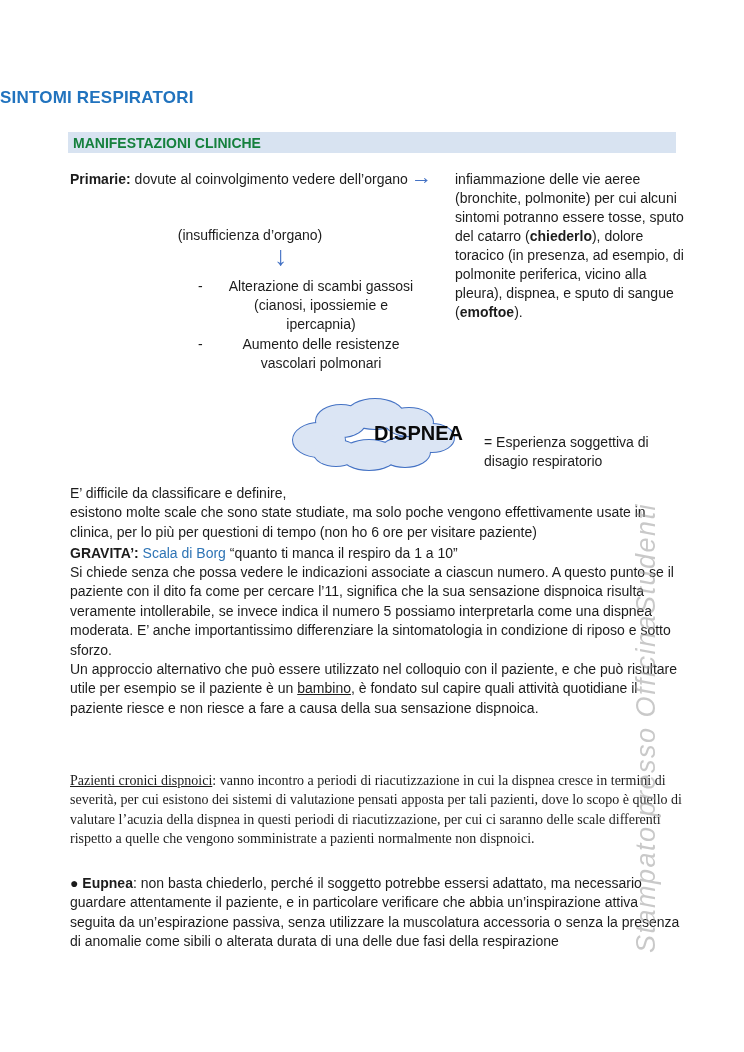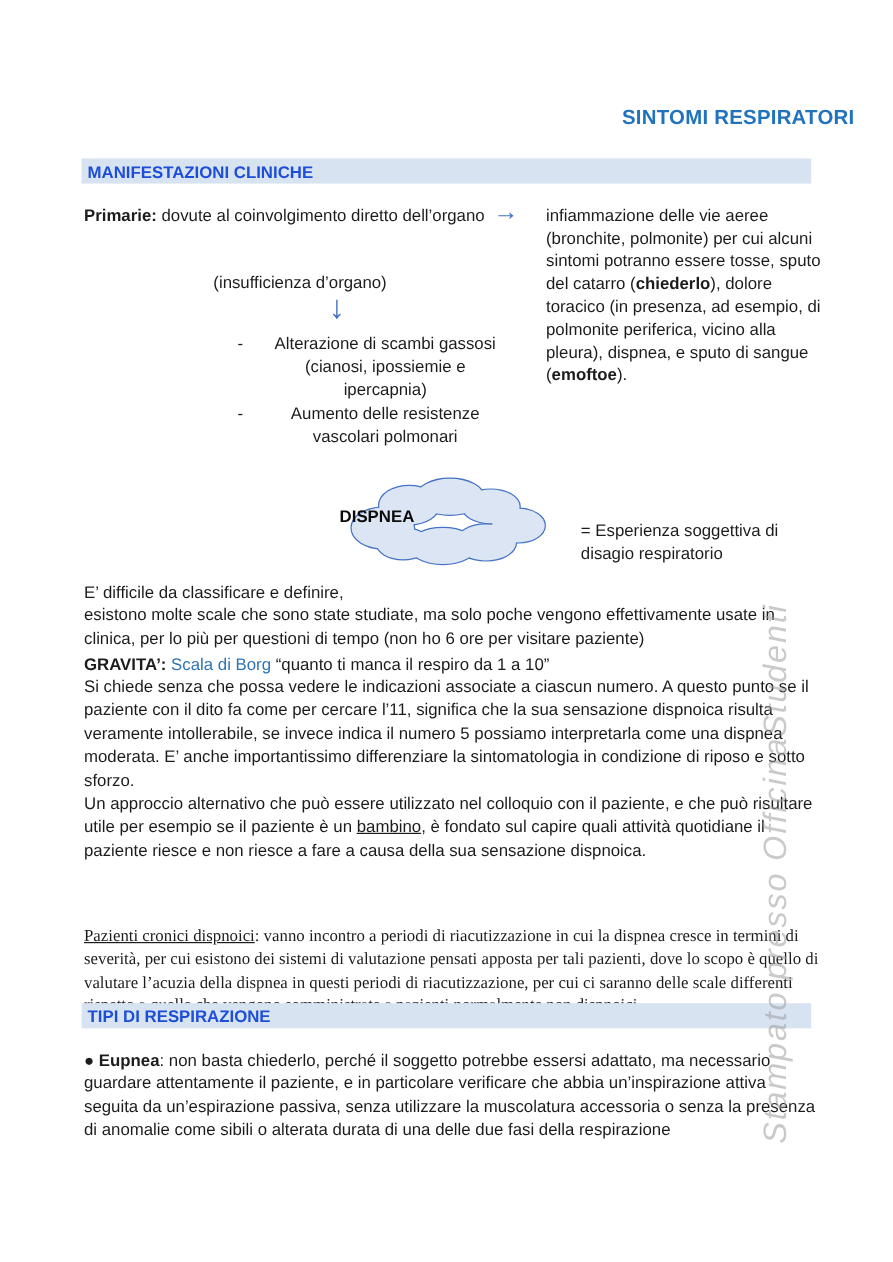--- a/index.html
+++ b/index.html
@@ -8,27 +8,27 @@
     width: 744px; height: 1052px;
     font-family: "Liberation Sans", sans-serif;
     color: #1c1c1c;
     position: relative;
     overflow: hidden;
   }
   .page { position: absolute; inset: 0; width: 744px; height: 1052px; background: #fff; }
 
   .title {
     position: absolute; top: 88px; left: 0; width: 712px;
-    text-align: right; font-size: 17px; font-weight: 700;
+    text-align: left; font-size: 17px; font-weight: 700;
     color: #2173BE; letter-spacing: 0.2px;
   }
 
   .section-bar {
     position: absolute; left: 68px; width: 608px; height: 21px;
-    background: #D8E3F1; font-size: 14px; font-weight: 700; color: #1d4ed8;
+    background: #D8E3F1; font-size: 14px; font-weight: 700; color: #15803d;
     padding: 2px 5px 0 5px; line-height: 18px;
   }
   .bar-manifestazioni { top: 132px; }
   .bar-tipi { top: 836px; }
 
   .body-text { font-size: 14px; line-height: 19.4px; }
 
   .primarie { position: absolute; left: 70px; top: 170px; white-space: nowrap; }
   .arrow-right {
     position: absolute; left: 411px; top: 166px;
@@ -46,21 +46,21 @@
 
   .cons-list { position: absolute; left: 198px; top: 277px; width: 218px; list-style: none; }
   .cons-list li { display: flex; line-height: 19.2px; }
   .cons-list .dash { width: 28px; flex: 0 0 28px; }
   .cons-list .itxt { flex: 1; text-align: center; }
 
   .cloud-wrap { position: absolute; left: 283px; top: 394px; width: 180px; height: 82px; }
   .cloud-wrap svg { position: absolute; inset: 0; }
   .cloud-label {
     position: absolute; left: 0; top: 28px; width: 180px;
-    text-align: left; font-size: 14px; font-weight: 700; color: #0a0a0a;
+    text-align: right; font-size: 20px; font-weight: 700; color: #0a0a0a;
   }
 
   .equals-text { position: absolute; left: 484px; top: 433px; width: 182px; }
 
   .intro { position: absolute; left: 70px; top: 470px; width: 612px; margin-top: 14px; }
   .gravita-line { position: absolute; left: 70px; top: 544px; white-space: nowrap; }
   .gravita-body { position: absolute; left: 70px; top: 563px; width: 614px; }
   .cronici { position: absolute; left: 70px; top: 771px; width: 614px; font-family: Liberation Serif, serif; }
   .eupnea { position: absolute; left: 70px; top: 874px; width: 612px; }
 
@@ -82,21 +82,21 @@
 </head>
 <body>
 
 <div class="page">
 
   <div class="title">SINTOMI RESPIRATORI</div>
 
   <div class="section-bar bar-manifestazioni">MANIFESTAZIONI CLINICHE</div>
 
   <div class="primarie body-text">
-    <span class="b">Primarie:</span><span> dovute al coinvolgimento diretto dell’organo</span>
+    <span class="b">Primarie:</span><span> dovute al coinvolgimento vedere dell’organo</span>
   </div>
 
   <div class="arrow-right">→</div>
 
   <div class="right-note body-text">
     <span>infiammazione delle vie aeree (bronchite, polmonite) per cui alcuni sintomi potranno essere tosse, sputo del catarro (</span><span class="b">chiederlo</span><span>), dolore toracico (in presenza, ad esempio, di polmonite periferica, vicino alla pleura), dispnea, e sputo di sangue (</span><span class="b">emoftoe</span><span>).</span>
   </div>
 
   <div class="secondarie-sub body-text">(insufficienza d’organo)</div>
 
@@ -153,21 +153,20 @@
 
   <div class="gravita-body body-text">
     <div>Si chiede senza che possa vedere le indicazioni associate a ciascun numero. A questo punto se il paziente con il dito fa come per cercare l’11, significa che la sua sensazione dispnoica risulta veramente intollerabile, se invece indica il numero 5 possiamo interpretarla come una dispnea moderata. E’ anche importantissimo differenziare la sintomatologia in condizione di riposo e sotto sforzo.</div>
     <div><span>Un approccio alternativo che può essere utilizzato nel colloquio con il paziente, e che può risultare utile per esempio se il paziente è un </span><span class="u">bambino</span><span>, è fondato sul capire quali attività quotidiane il paziente riesce e non riesce a fare a causa della sua sensazione dispnoica.</span></div>
   </div>
 
   <div class="cronici body-text">
     <span class="u">Pazienti cronici dispnoici</span><span>: vanno incontro a periodi di riacutizzazione in cui la dispnea cresce in termini di severità, per cui esistono dei sistemi di valutazione pensati apposta per tali pazienti, dove lo scopo è quello di valutare l’acuzia della dispnea in questi periodi di riacutizzazione, per cui ci saranno delle scale differenti rispetto a quelle che vengono somministrate a pazienti normalmente non dispnoici.</span>
   </div>
 
-  <div class="section-bar bar-tipi">TIPI DI RESPIRAZIONE</div>
 
   <div class="eupnea body-text">
     <span class="b">● Eupnea</span><span>: non basta chiederlo, perché il soggetto potrebbe essersi adattato, ma necessario guardare attentamente il paziente, e in particolare verificare che abbia un’inspirazione attiva seguita da un’espirazione passiva, senza utilizzare la muscolatura accessoria o senza la presenza di anomalie come sibili o alterata durata di una delle due fasi della respirazione</span>
   </div>
 
   <div class="watermark">Stampato presso OfficinaStudenti</div>
 
 </div>
 
 </body></html>

